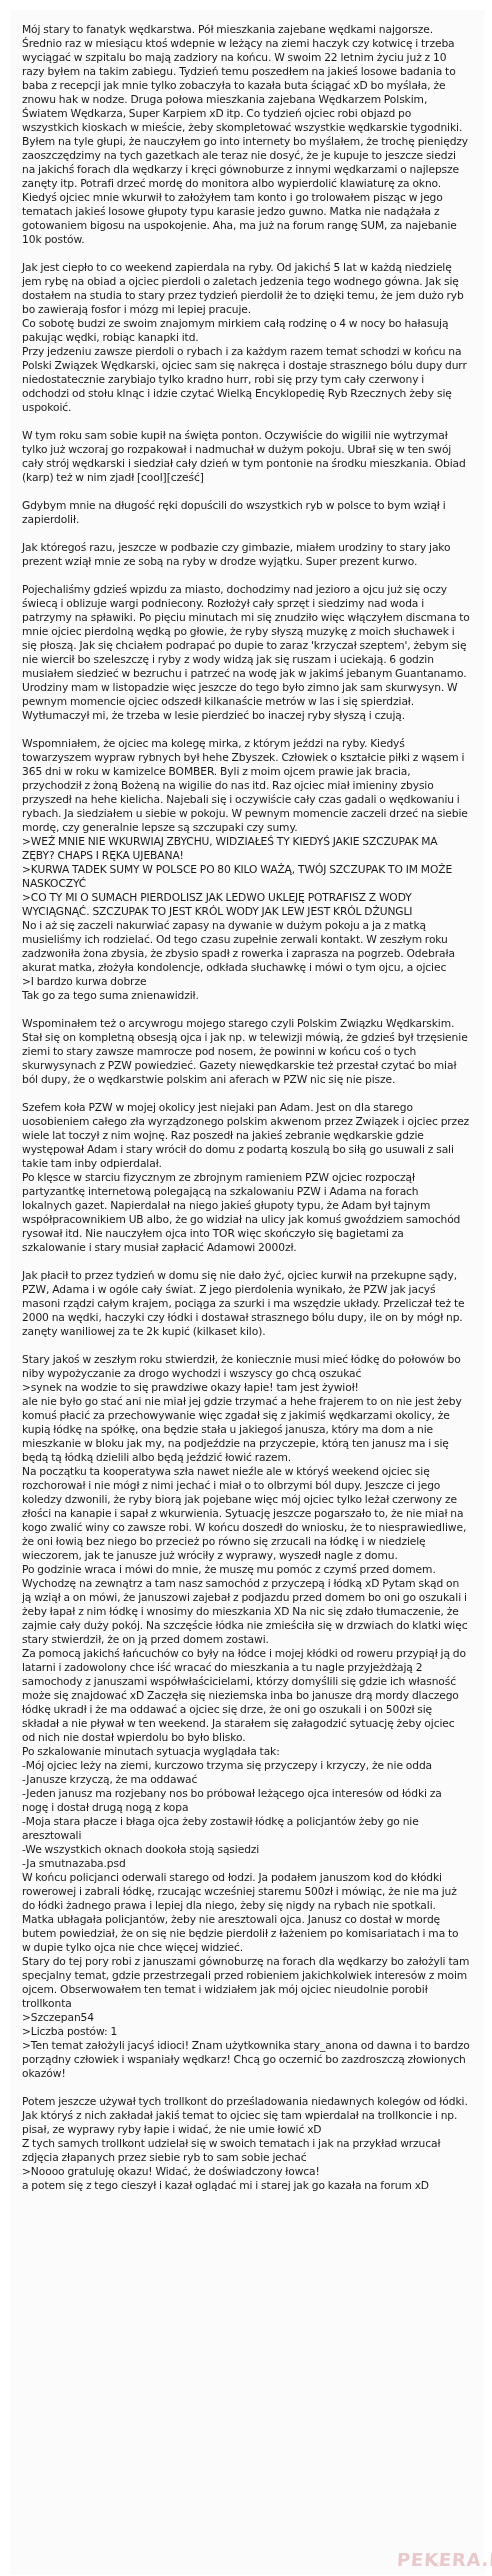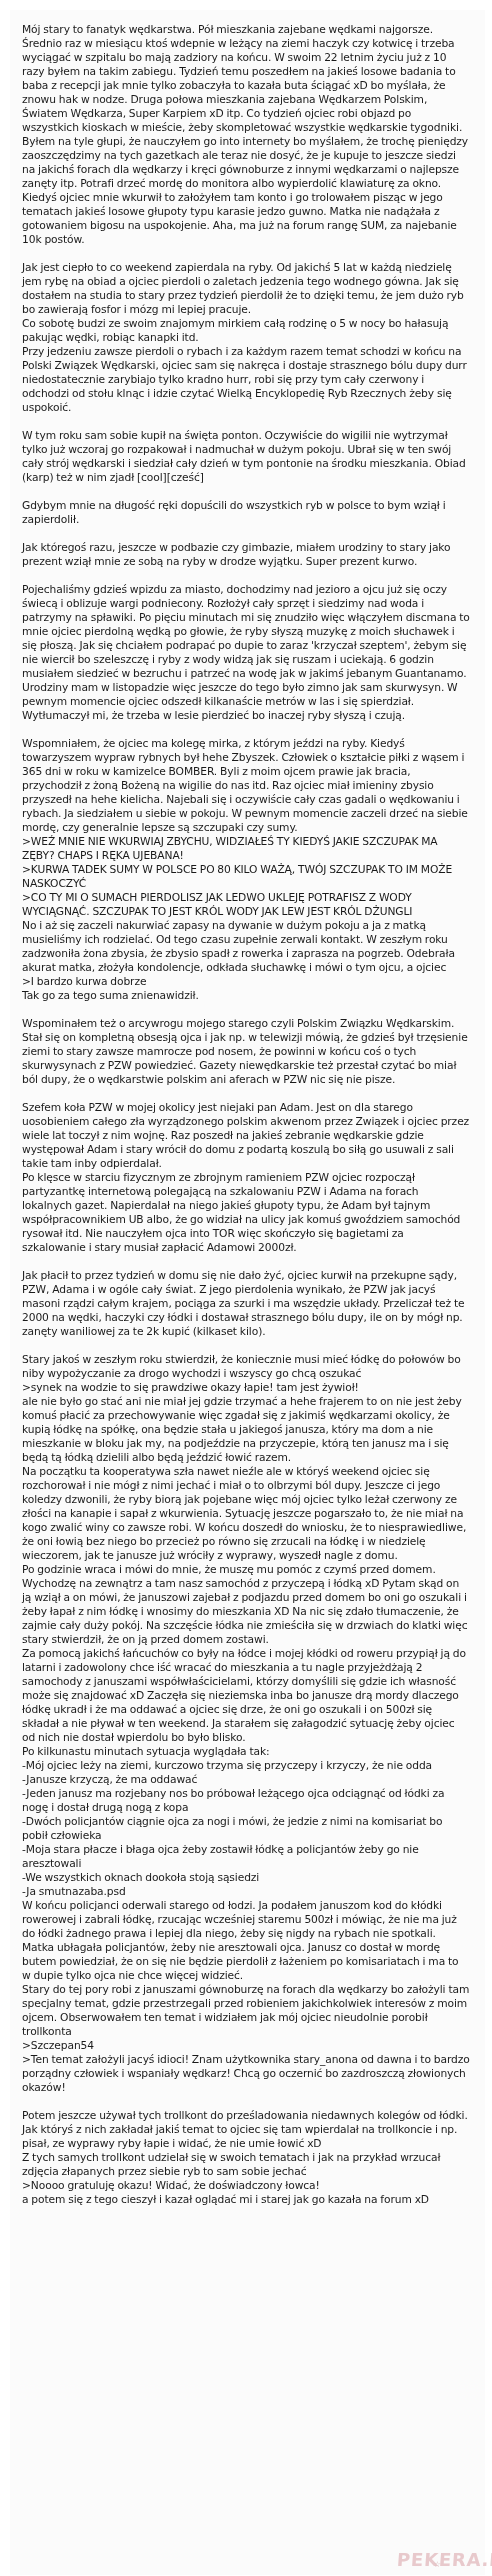--- a/index.html
+++ b/index.html
@@ -28,21 +28,21 @@
 <body>
 
 <div class="sheet"></div>
 
 <div class="content" id="content">
     <div class="para">
       <span class="line">Mój stary to fanatyk wędkarstwa. Pół mieszkania zajebane wędkami najgorsze. Średnio raz w miesiącu ktoś wdepnie w leżący na ziemi haczyk czy kotwicę i trzeba wyciągać w szpitalu bo mają zadziory na końcu. W swoim 22 letnim życiu już z 10 razy byłem na takim zabiegu. Tydzień temu poszedłem na jakieś losowe badania to baba z recepcji jak mnie tylko zobaczyła to kazała buta ściągać xD bo myślała, że znowu hak w nodze. Druga połowa mieszkania zajebana Wędkarzem Polskim, Światem Wędkarza, Super Karpiem xD itp. Co tydzień ojciec robi objazd po wszystkich kioskach w mieście, żeby skompletować wszystkie wędkarskie tygodniki. Byłem na tyle głupi, że nauczyłem go into internety bo myślałem, że trochę pieniędzy zaoszczędzimy na tych gazetkach ale teraz nie dosyć, że je kupuje to jeszcze siedzi na jakichś forach dla wędkarzy i kręci gównoburze z innymi wędkarzami o najlepsze zanęty itp. Potrafi drzeć mordę do monitora albo wypierdolić klawiaturę za okno. Kiedyś ojciec mnie wkurwił to założyłem tam konto i go trolowałem pisząc w jego tematach jakieś losowe głupoty typu karasie jedzo guwno. Matka nie nadążała z gotowaniem bigosu na uspokojenie. Aha, ma już na forum rangę SUM, za najebanie 10k postów.</span>
     </div>
     <div class="para">
       <span class="line">Jak jest ciepło to co weekend zapierdala na ryby. Od jakichś 5 lat w każdą niedzielę jem rybę na obiad a ojciec pierdoli o zaletach jedzenia tego wodnego gówna. Jak się dostałem na studia to stary przez tydzień pierdolił że to dzięki temu, że jem dużo ryb bo zawierają fosfor i mózg mi lepiej pracuje.</span>
-      <span class="line">Co sobotę budzi ze swoim znajomym mirkiem całą rodzinę o 5 w nocy bo hałasują pakując wędki, robiąc kanapki itd.</span>
+      <span class="line">Co sobotę budzi ze swoim znajomym mirkiem całą rodzinę o 4 w nocy bo hałasują pakując wędki, robiąc kanapki itd.</span>
       <span class="line">Przy jedzeniu zawsze pierdoli o rybach i za każdym razem temat schodzi w końcu na Polski Związek Wędkarski, ojciec sam się nakręca i dostaje strasznego bólu dupy durr niedostatecznie zarybiajo tylko kradno hurr, robi się przy tym cały czerwony i odchodzi od stołu klnąc i idzie czytać Wielką Encyklopedię Ryb Rzecznych żeby się uspokoić.</span>
     </div>
     <div class="para">
       <span class="line">W tym roku sam sobie kupił na święta ponton. Oczywiście do wigilii nie wytrzymał tylko już wczoraj go rozpakował i nadmuchał w dużym pokoju. Ubrał się w ten swój cały strój wędkarski i siedział cały dzień w tym pontonie na środku mieszkania. Obiad (karp) też w nim zjadł [cool][cześć]</span>
     </div>
     <div class="para">
       <span class="line">Gdybym mnie na długość ręki dopuścili do wszystkich ryb w polsce to bym wziął i zapierdolił.</span>
     </div>
     <div class="para">
       <span class="line">Jak któregoś razu, jeszcze w podbazie czy gimbazie, miałem urodziny to stary jako prezent wziął mnie ze sobą na ryby w drodze wyjątku. Super prezent kurwo.</span>
@@ -69,31 +69,31 @@
     <div class="para">
       <span class="line">Jak płacił to przez tydzień w domu się nie dało żyć, ojciec kurwił na przekupne sądy, PZW, Adama i w ogóle cały świat. Z jego pierdolenia wynikało, że PZW jak jacyś masoni rządzi całym krajem, pociąga za szurki i ma wszędzie układy. Przeliczał też te 2000 na wędki, haczyki czy łódki i dostawał strasznego bólu dupy, ile on by mógł np. zanęty waniliowej za te 2k kupić (kilkaset kilo).</span>
     </div>
     <div class="para">
       <span class="line">Stary jakoś w zeszłym roku stwierdził, że koniecznie musi mieć łódkę do połowów bo niby wypożyczanie za drogo wychodzi i wszyscy go chcą oszukać</span>
       <span class="line">&gt;synek na wodzie to się prawdziwe okazy łapie! tam jest żywioł!</span>
       <span class="line">ale nie było go stać ani nie miał jej gdzie trzymać a hehe frajerem to on nie jest żeby komuś płacić za przechowywanie więc zgadał się z jakimiś wędkarzami okolicy, że kupią łódkę na spółkę, ona będzie stała u jakiegoś janusza, który ma dom a nie mieszkanie w bloku jak my, na podjeździe na przyczepie, którą ten janusz ma i się będą tą łódką dzielili albo będą jeździć łowić razem.</span>
       <span class="line">Na początku ta kooperatywa szła nawet nieźle ale w któryś weekend ojciec się rozchorował i nie mógł z nimi jechać i miał o to olbrzymi ból dupy. Jeszcze ci jego koledzy dzwonili, że ryby biorą jak pojebane więc mój ojciec tylko leżał czerwony ze złości na kanapie i sapał z wkurwienia. Sytuację jeszcze pogarszało to, że nie miał na kogo zwalić winy co zawsze robi. W końcu doszedł do wniosku, że to niesprawiedliwe, że oni łowią bez niego bo przecież po równo się zrzucali na łódkę i w niedzielę wieczorem, jak te janusze już wróciły z wyprawy, wyszedł nagle z domu.</span>
       <span class="line">Po godzinie wraca i mówi do mnie, że muszę mu pomóc z czymś przed domem. Wychodzę na zewnątrz a tam nasz samochód z przyczepą i łódką xD Pytam skąd on ją wziął a on mówi, że januszowi zajebał z podjazdu przed domem bo oni go oszukali i żeby łapał z nim łódkę i wnosimy do mieszkania XD Na nic się zdało tłumaczenie, że zajmie cały duży pokój. Na szczęście łódka nie zmieściła się w drzwiach do klatki więc stary stwierdził, że on ją przed domem zostawi.</span>
       <span class="line">Za pomocą jakichś łańcuchów co były na łódce i mojej kłódki od roweru przypiął ją do latarni i zadowolony chce iść wracać do mieszkania a tu nagle przyjeżdżają 2 samochody z januszami współwłaścicielami, którzy domyślili się gdzie ich własność może się znajdować xD Zaczęła się nieziemska inba bo janusze drą mordy dlaczego łódkę ukradł i że ma oddawać a ojciec się drze, że oni go oszukali i on 500zł się składał a nie pływał w ten weekend. Ja starałem się załagodzić sytuację żeby ojciec od nich nie dostał wpierdolu bo było blisko.</span>
-      <span class="line">Po kilkunastu minutach sytuacja wyglądała tak:</span>
+      <span class="line">Po szkalowanie minutach sytuacja wyglądała tak:</span>
       <span class="line">-Mój ojciec leży na ziemi, kurczowo trzyma się przyczepy i krzyczy, że nie odda</span>
       <span class="line">-Janusze krzyczą, że ma oddawać</span>
-      <span class="line">-Jeden janusz ma rozjebany nos bo próbował leżącego ojca odciągnąć od łódki za nogę i dostał drugą nogą z kopa</span>
-      <span class="line">-Dwóch policjantów ciągnie ojca za nogi i mówi, że jedzie z nimi na komisariat bo pobił człowieka</span>
+      <span class="line">-Jeden janusz ma rozjebany nos bo próbował leżącego ojca interesów od łódki za nogę i dostał drugą nogą z kopa</span>
       <span class="line">-Moja stara płacze i błaga ojca żeby zostawił łódkę a policjantów żeby go nie aresztowali</span>
       <span class="line">-We wszystkich oknach dookoła stoją sąsiedzi</span>
       <span class="line">-Ja smutnazaba.psd</span>
       <span class="line">W końcu policjanci oderwali starego od łodzi. Ja podałem januszom kod do kłódki rowerowej i zabrali łódkę, rzucając wcześniej staremu 500zł i mówiąc, że nie ma już do łódki żadnego prawa i lepiej dla niego, żeby się nigdy na rybach nie spotkali. Matka ubłagała policjantów, żeby nie aresztowali ojca. Janusz co dostał w mordę butem powiedział, że on się nie będzie pierdolił z łażeniem po komisariatach i ma to w dupie tylko ojca nie chce więcej widzieć.</span>
       <span class="line">Stary do tej pory robi z januszami gównoburzę na forach dla wędkarzy bo założyli tam specjalny temat, gdzie przestrzegali przed robieniem jakichkolwiek interesów z moim ojcem. Obserwowałem ten temat i widziałem jak mój ojciec nieudolnie porobił trollkonta</span>
       <span class="line">&gt;Szczepan54</span>
+      <span class="line">&gt;Liczba postów: 1</span>
       <span class="line">&gt;Ten temat założyli jacyś idioci! Znam użytkownika stary_anona od dawna i to bardzo porządny człowiek i wspaniały wędkarz! Chcą go oczernić bo zazdroszczą złowionych okazów!</span>
     </div>
     <div class="para">
       <span class="line">Potem jeszcze używał tych trollkont do prześladowania niedawnych kolegów od łódki. Jak któryś z nich zakładał jakiś temat to ojciec się tam wpierdalał na trollkoncie i np. pisał, ze wyprawy ryby łapie i widać, że nie umie łowić xD</span>
       <span class="line">Z tych samych trollkont udzielał się w swoich tematach i jak na przykład wrzucał zdjęcia złapanych przez siebie ryb to sam sobie jechać</span>
       <span class="line">&gt;Noooo gratuluję okazu! Widać, że doświadczony łowca!</span>
       <span class="line">a potem się z tego cieszył i kazał oglądać mi i starej jak go kazała na forum xD</span>
     </div>
   </div>
 

